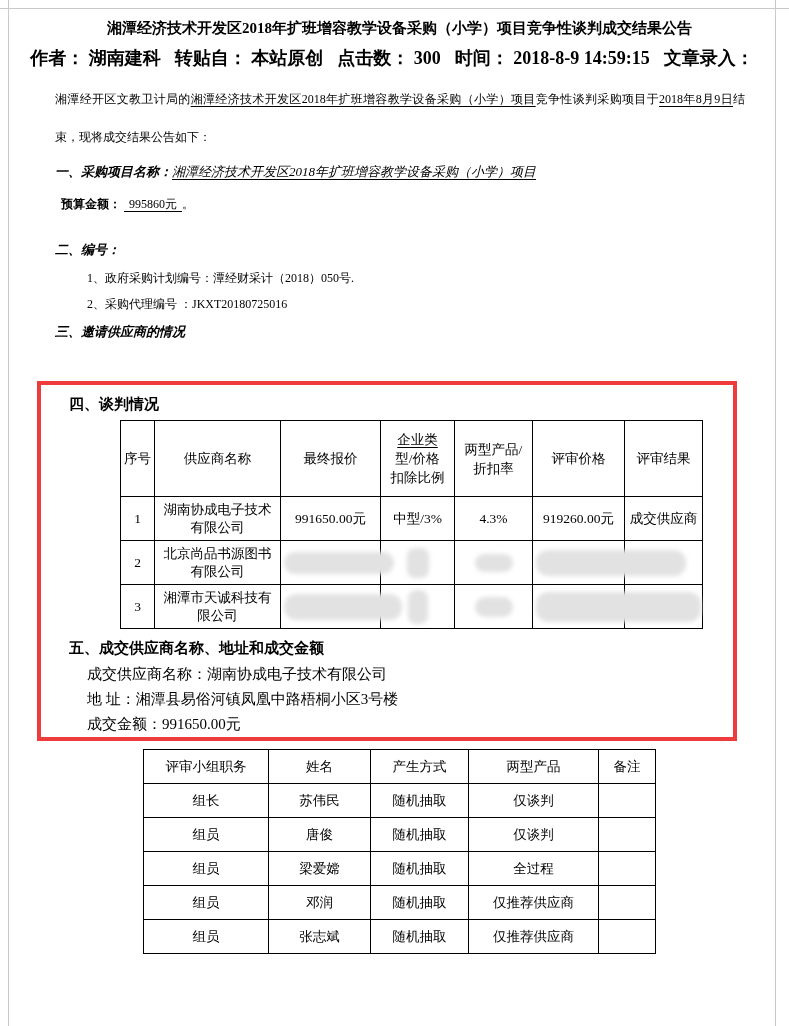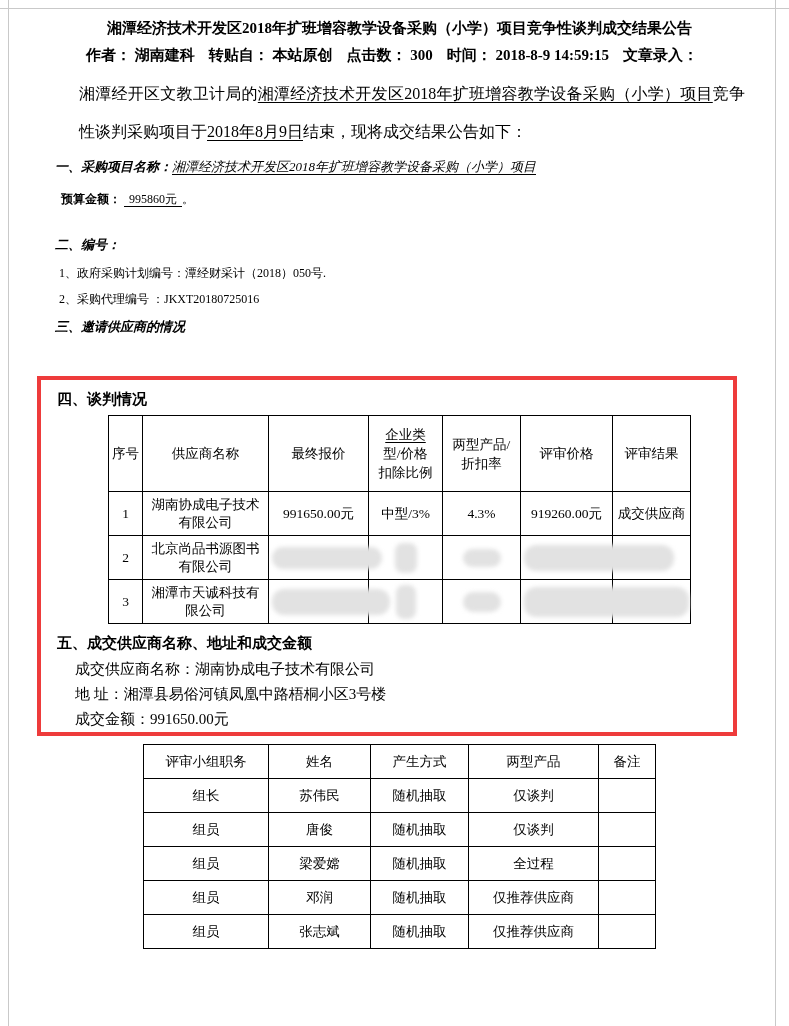--- a/index.html
+++ b/index.html
@@ -12,41 +12,41 @@
   .vline-l{position:absolute;left:8px;top:0;width:1px;height:1026px;background:#c9c9c9;}
   .vline-r{position:absolute;left:775px;top:0;width:1px;height:1026px;background:#c9c9c9;}
   .doc{position:absolute;left:9px;top:9px;width:766px;}
 
   .title{
     margin:6px 8px 0 23px;text-align:center;
     font-size:15px;line-height:26px;font-weight:bold;
   }
   .byline{
     margin-top:5px;text-align:center;font-weight:bold;
-    font-size:15px;white-space:nowrap;
+    font-size:18px;white-space:nowrap;
   }
   .byline span{margin:0 7px;}
 
   .intro{
-    margin:10px 30px 0 70px;font-size:16px;line-height:38px;text-align:justify;
+    margin:10px 30px 0 46px;font-size:12px;line-height:38px;text-align:justify;
   }
   .u{text-decoration:underline;text-underline-offset:3px;}
 
   .h-sec{margin:6px 0 0 46px;font-size:13px;font-weight:bold;line-height:19px;font-style:italic;}
   .line{font-size:12px;line-height:19px;}
   .mt14{margin-top:14px;} .mt26{margin-top:26px;} .mt10{margin-top:10px;}
   .mt7{margin-top:7px;} .mt8{margin-top:8px;} .mt16{margin-top:16px;}
   .ind1{margin-left:52px;}           
-  .ind2{margin-left:50px;}           
+  .ind2{margin-left:78px;}           
   .u-pad{border-bottom:1px solid #000;padding:0 5px;}
   .opt{margin-right:30px;white-space:nowrap;}
 
   .red-box{
     margin:40px 0 0 28px;width:700px;box-sizing:border-box;
-    border:4px solid #ee3b3b;padding:8px 0 4px 0;background:#fff;
+    border:4px solid #ee3b3b;padding:8px 0 4px 12px;background:#fff;
   }
   .red-box .h-in{margin:2px 0 0 16px;font-size:15px;font-weight:bold;line-height:19px;}
 
   table{border-collapse:collapse;}
   td,th{border:1px solid #000;text-align:center;vertical-align:middle;
         font-size:13.5px;font-weight:normal;padding:2px 3px;box-sizing:border-box;}
   .neg-table{margin:6px 0 0 67px;width:582px;table-layout:fixed;}
   .neg-table th{height:76px;line-height:19px;}
   .neg-table td{height:44px;line-height:18px;}
   .hdr-line{display:block;}

